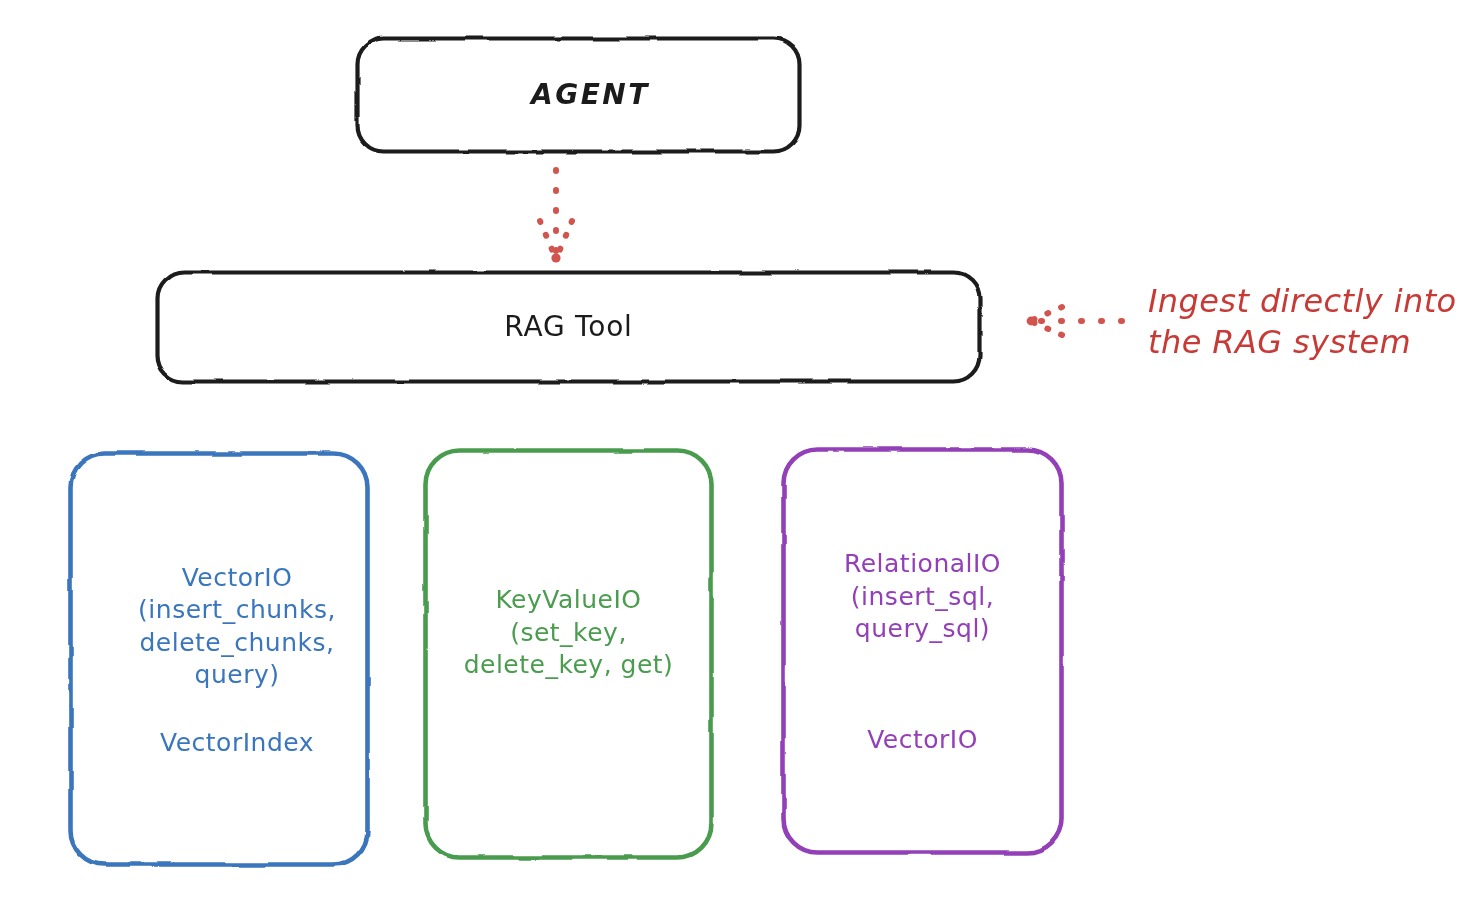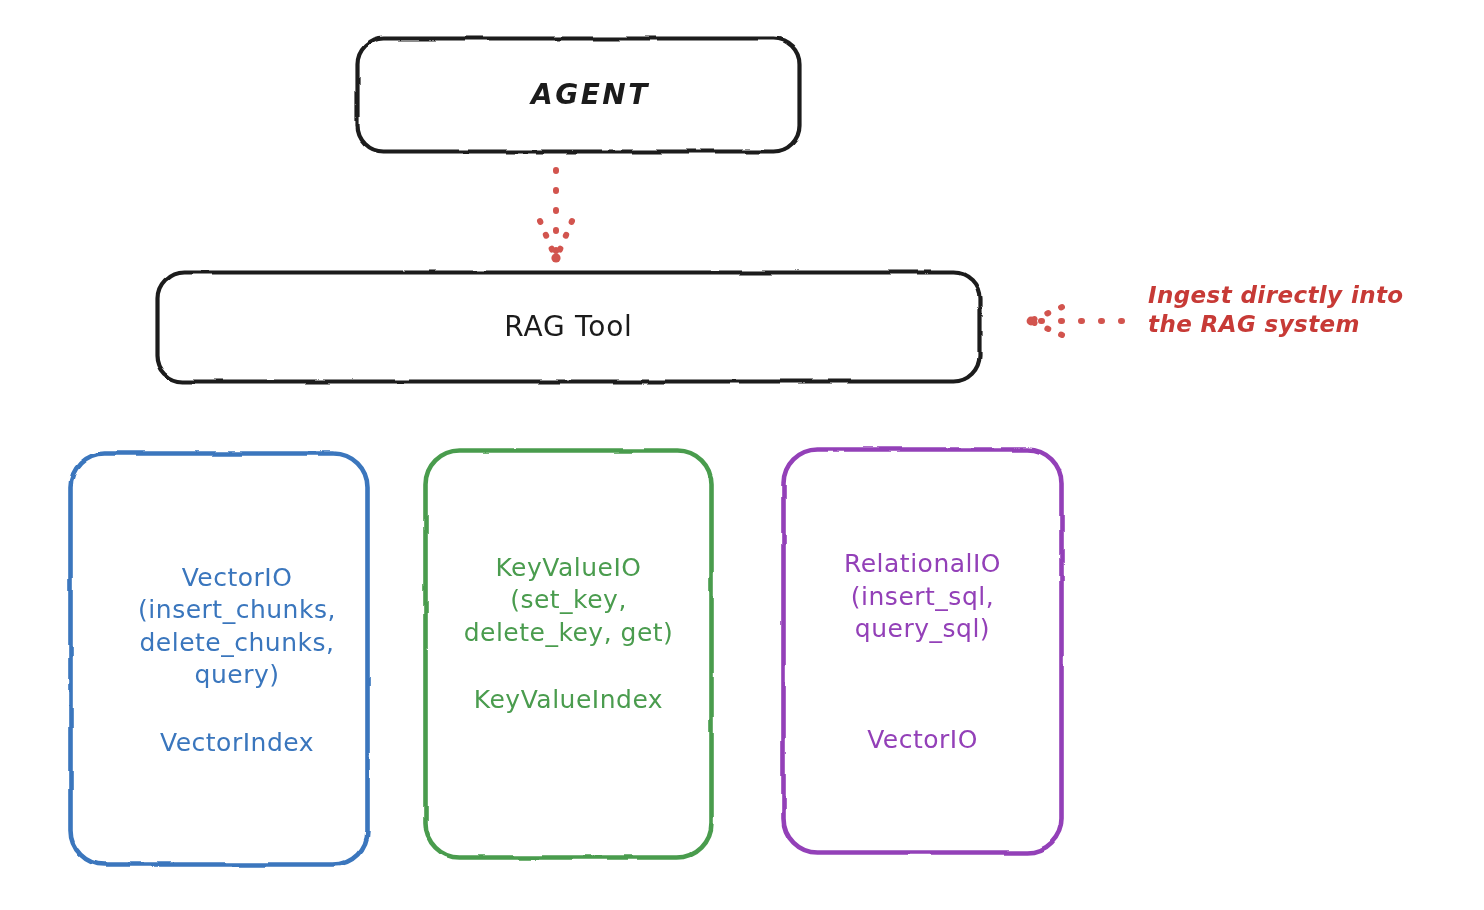--- a/index.html
+++ b/index.html
@@ -108,23 +108,23 @@
   #relational-io-node .node-label,
   #relational-io-node .node-index { color: #9340b8; }
 
   
   #ingest-annotation {
     position: absolute;
     left: 1148px;
     top: 281px;
     width: 330px;
     color: #c73a36;
-    font-size: 23px;
+    font-size: 32px;
     font-style: italic;
-    font-weight: 700;
+    font-weight: 400;
     line-height: 1.28;
     letter-spacing: 0.4px;
     text-align: left;
     white-space: pre-line;
   }
 </style>
 </head>
 <body>
 
 <svg id="canvas" viewBox="0 0 1484 910" xmlns="http://www.w3.org/2000/svg">
@@ -191,21 +191,20 @@
 (insert_chunks,
 delete_chunks,
 query)</div>
   <div class="node-index">VectorIndex</div>
 </div>
 
 <div class="node provider" id="key-value-io-node">
   <div class="node-label">KeyValueIO
 (set_key,
 delete_key, get)</div>
-  <div class="node-index">KeyValueIndex</div>
 </div>
 
 <div class="node provider" id="relational-io-node">
   <div class="node-label">RelationalIO
 (insert_sql,
 query_sql)</div>
   <div class="node-index">VectorIO</div>
 </div>
 
 <div id="ingest-annotation">Ingest directly into

